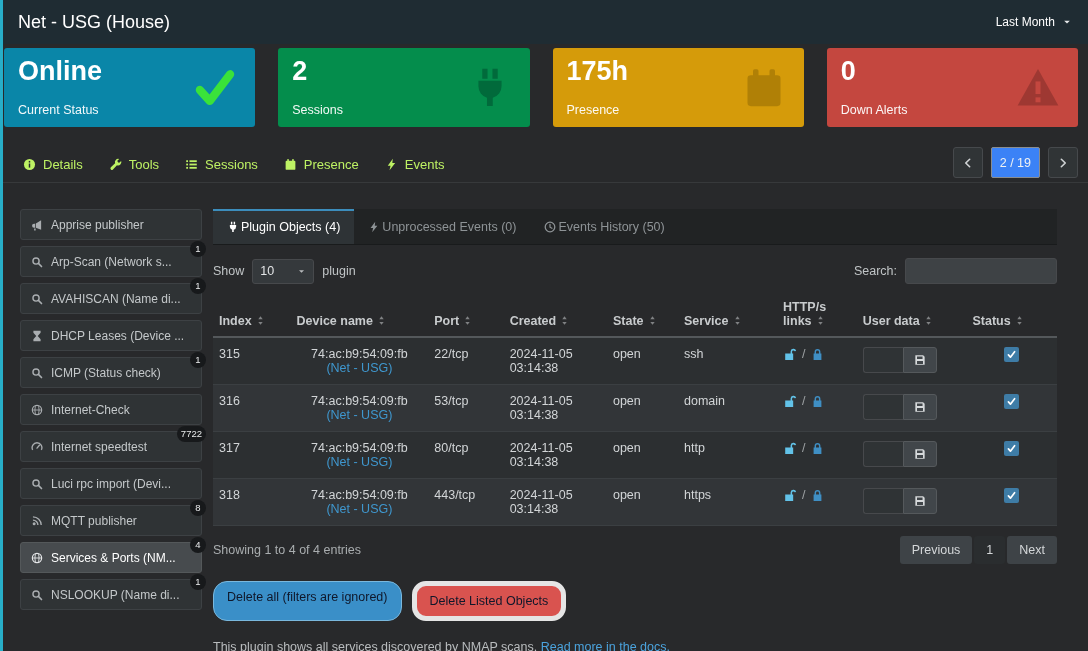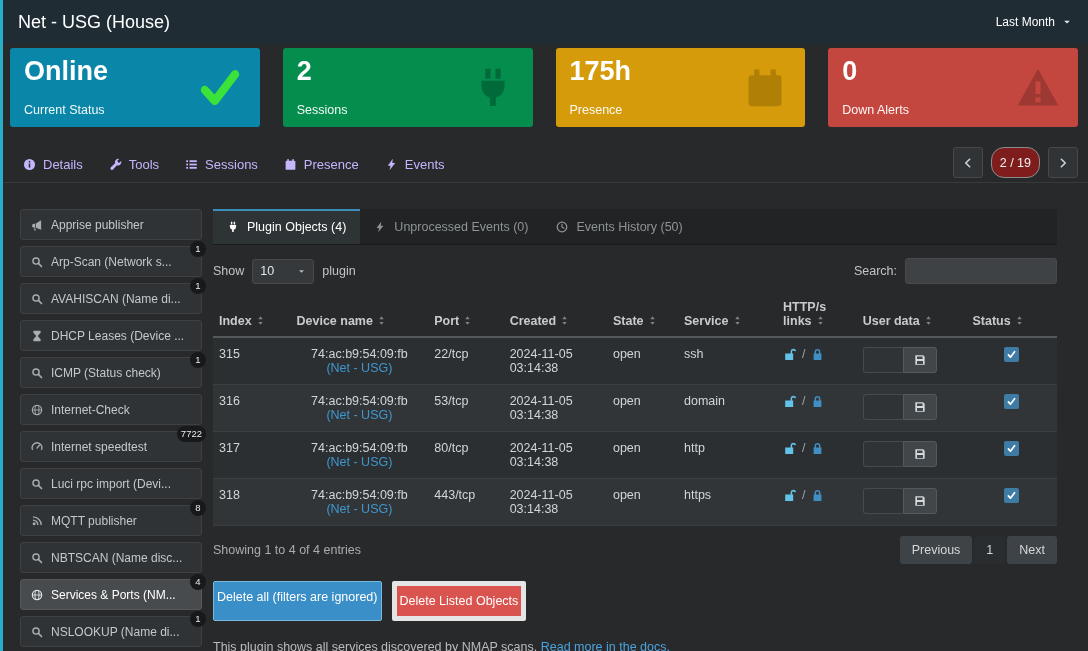--- a/index.html
+++ b/index.html
@@ -11,65 +11,65 @@
   }
   .left-accent { position:absolute; left:0; top:0; width:3px; height:651px; background:#28aec8; z-index:40; }
 
   
   .topbar { height:44px; background:#1f2c33; display:flex; align-items:center; justify-content:space-between; padding:0 16px 0 18px; }
   .topbar .title { font-size:18px; color:#fff; font-weight:400; }
   .period { display:flex; align-items:center; gap:7px; color:#fff; font-size:12px; cursor:pointer; }
   .period .ic { width:10px; height:10px; color:#e8eaec; }
 
   
-  .cards { display:flex; gap:23px; padding:4px 10px 0 10px; }
+  .cards { display:flex; gap:23px; padding:4px 10px 0 4px; }
   .card { flex:1; height:79px; border-radius:3px; position:relative; padding:9px 14px 10px; color:#fff;
           display:flex; flex-direction:column; justify-content:space-between; }
   .card .value { font-size:27px; font-weight:700; line-height:1.05; }
   .card .label { font-size:12.5px; opacity:.95; }
   .card .ic-big { position:absolute; right:18px; top:50%; transform:translateY(-50%); width:44px; height:44px; }
   .card-online   { background:#0a86a8; }
   .card-sessions { background:#048d4c; }
   .card-presence { background:#d59b0a; }
   .card-alerts   { background:#c4473f; }
   .card-online   .ic-big { color:#3ae23a; }
   .card-sessions .ic-big { color:#016a3b; }
   .card-presence .ic-big { color:#b08006; }
   .card-alerts   .ic-big { color:#9e3832; }
 
   
   .tabbar { margin-top:20px; padding:0 10px; display:flex; align-items:center; border-bottom:1px solid #37393b; }
-  .tab { display:flex; align-items:center; gap:7px; padding:9px 13px; color:#c4b5fd; font-size:13px; cursor:pointer; border-radius:4px 4px 0 0; }
+  .tab { display:flex; align-items:center; gap:7px; padding:9px 13px; color:#bef264; font-size:13px; cursor:pointer; border-radius:4px 4px 0 0; }
   .tab .ic { width:13px; height:13px; }
   .tab.active { background:#3e4347; color:#fff; }
   .tab.active .ic { color:#e8eaec; }
   .navctl { margin-left:auto; display:flex; align-items:center; gap:8px; padding-bottom:4px; }
   .navbtn { width:30px; height:31px; background:#303436; border:1px solid #46494c; border-radius:3px;
             display:flex; align-items:center; justify-content:center; color:#cfd2d4; cursor:pointer; }
   .navbtn .ic { width:12px; height:12px; }
-  .pagerbox { min-width:46px; height:31px; border:1px solid #8a8d8f; border-radius:13px; background:#7f1d1d;
+  .pagerbox { min-width:46px; height:31px; border:1px solid #8a8d8f; border-radius:2px; background:#3b82f6;
               display:flex; align-items:center; justify-content:center; color:#f0f2f3; font-size:12.5px; padding:0 8px; }
 
   
   .main { display:flex; gap:11px; padding:26px 31px 0 20px; }
   aside { width:182px; flex:none; }
   .side-item { position:relative; display:flex; align-items:center; gap:8px; height:31px; padding:0 10px;
                background:#2f3335; border:1px solid #3d4144; border-radius:3px; margin-bottom:6px;
                color:#c4c8ca; font-size:12px; cursor:pointer; }
   .side-item .lbl { white-space:nowrap; overflow:hidden; }
   .side-item .ic { width:12px; height:12px; flex:none; color:#a9adb0; }
   .side-item.active { background:#474b4e; border-color:#54585a; color:#fff; }
   .side-item.active .ic { color:#e4e6e8; }
   .badge { position:absolute; top:-6px; right:-5px; min-width:16px; height:16px; border-radius:9px;
            background:#17191b; color:#e8eaeb; font-size:9.5px; line-height:16px; text-align:center; padding:0 4px; }
 
   
   .content { flex:1; min-width:0; }
   .ctabs { display:flex; background:#212324; border-bottom:1px solid #191b1c; }
-  .ctab { display:flex; align-items:center; gap:8px; padding:9px 14px 10px; font-size:12.5px; color:#8e9396;
+  .ctab { display:flex; align-items:center; gap:2px; padding:9px 14px 10px; font-size:12.5px; color:#8e9396;
           border-top:2px solid transparent; cursor:pointer; }
   .ctab .ic { width:12px; height:12px; }
   .ctab.active { background:#2e3336; color:#fff; border-top-color:#3c8dbc; }
 
   .controls { display:flex; align-items:center; justify-content:space-between; margin:13px 0 12px; color:#c0c4c6; font-size:12.5px; }
   .ctl-left, .ctl-right { display:flex; align-items:center; gap:8px; }
   .selectbox { width:62px; height:25px; background:#35393c; border:1px solid #47494c; border-radius:3px;
                display:flex; align-items:center; justify-content:space-between; padding:0 7px; color:#e2e4e6; cursor:pointer; }
   .selectbox .ic { width:9px; height:9px; color:#b8bbbd; }
   .searchbox { width:152px; height:26px; background:#3e4245; border:1px solid #47494c; border-radius:3px;
@@ -101,21 +101,21 @@
               align-items:center; justify-content:center; cursor:pointer; }
   .checkbox .ic { width:9px; height:9px; color:#fff; }
 
   .tfoot { display:flex; align-items:center; justify-content:space-between; margin-top:10px; }
   .summary { color:#a9adaf; font-size:12.5px; }
   .paging { display:flex; gap:2px; }
   .pgbtn { padding:7px 12px; background:#3e4347; color:#d4d7d9; border-radius:3px; font-size:12.5px; cursor:pointer; }
   .pgbtn.current { background:#2a2d2f; }
 
   .actions { display:flex; gap:10px; margin-top:17px; }
-  .btn { padding:8px 3px; border-radius:2px; font-size:12.5px; color:#ffffff; cursor:pointer; }
+  .btn { padding:8px 13px; border-radius:14px; font-size:12.5px; color:#0f172a; cursor:pointer; }
   .btn-primary { background:#3a8fc8; border:1px solid #7ab8dd; }
   .btn-danger  { background:#d9534f; border:5px solid #e5e5e5; }
 
   .note { margin-top:19px; color:#b9bcbe; font-size:12.5px; }
   .note a { color:#4ba3dd; text-decoration:none; cursor:pointer; }
 
   .ic { display:inline-block; }
   svg.defs { position:absolute; width:0; height:0; overflow:hidden; }
 </style>
 </head>
@@ -352,26 +352,20 @@
           <use href="#i-search"></use>
         </svg>
       <span class="lbl">Luci rpc import (Devi...</span>
     </div>
     <div class="side-item">
       <svg class="ic">
           <use href="#i-broadcast"></use>
         </svg>
       <span class="lbl">MQTT publisher</span>
       <span class="badge">8</span>
-    </div>
-    <div class="side-item">
-      <svg class="ic">
-          <use href="#i-search"></use>
-        </svg>
-      <span class="lbl">NBTSCAN (Name disc...</span>
     </div>
     <div class="side-item active">
       <svg class="ic">
           <use href="#i-globe"></use>
         </svg>
       <span class="lbl">Services &amp; Ports (NM...</span>
       <span class="badge">4</span>
     </div>
     <div class="side-item">
       <svg class="ic">

